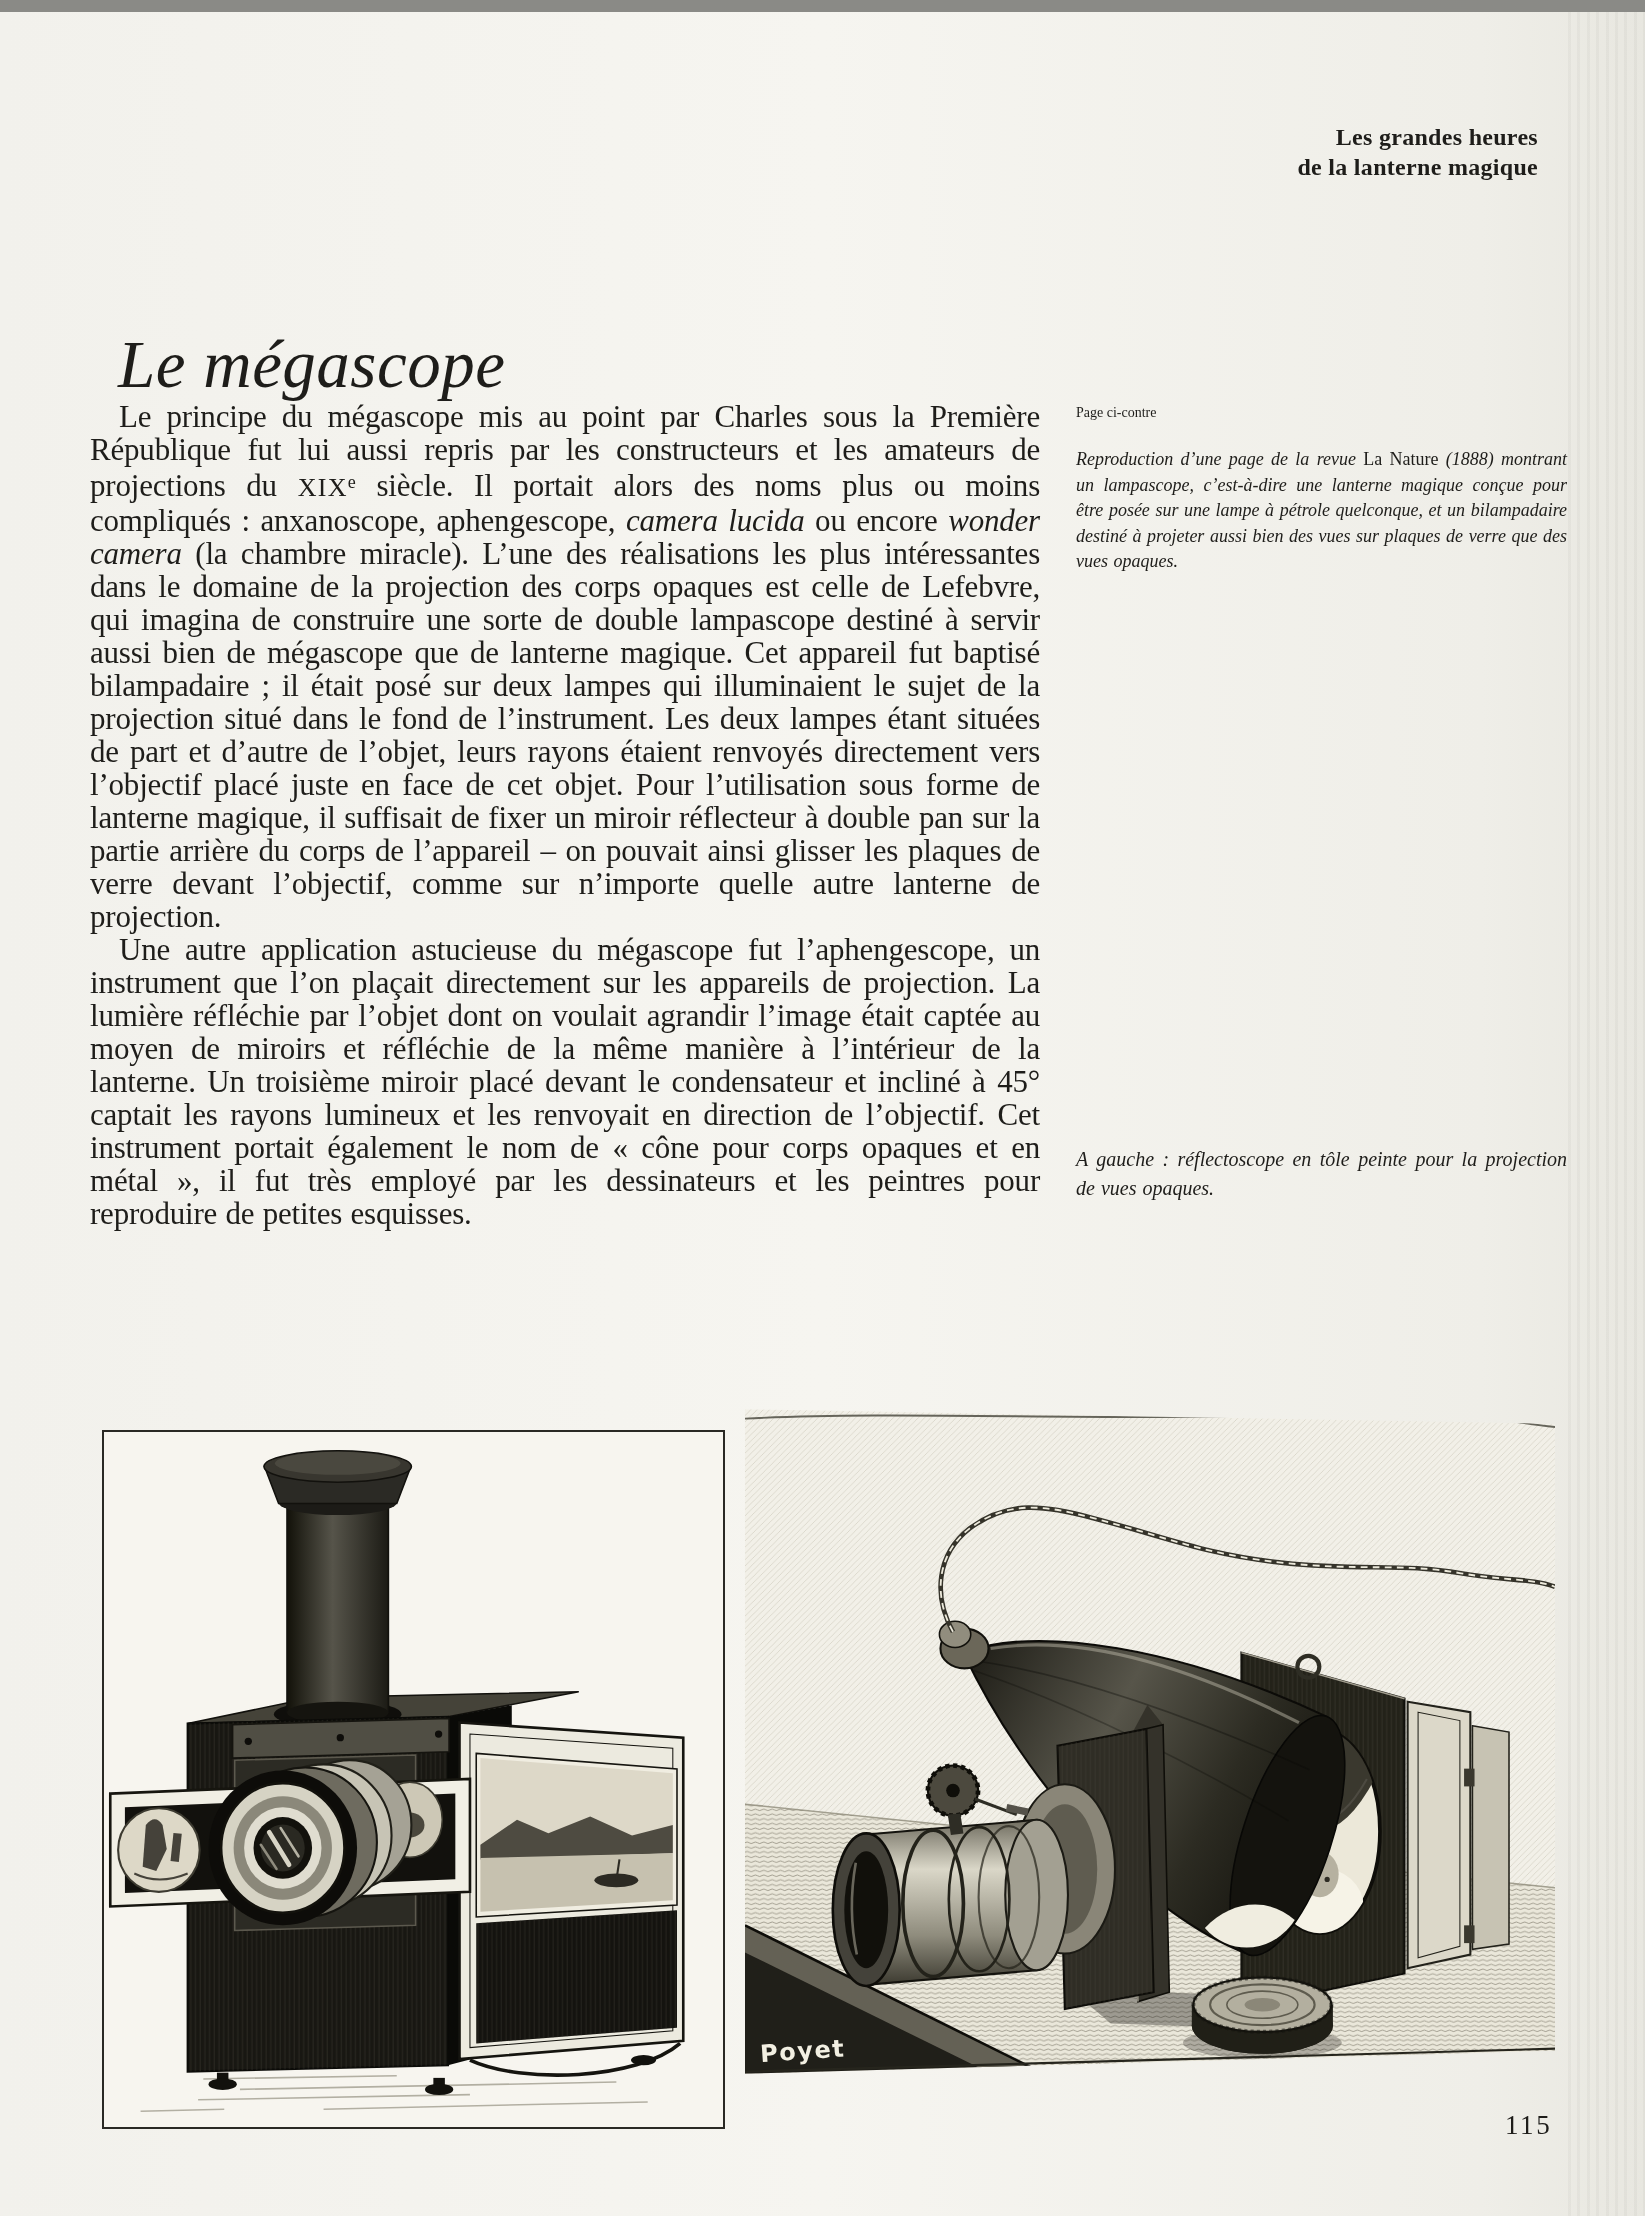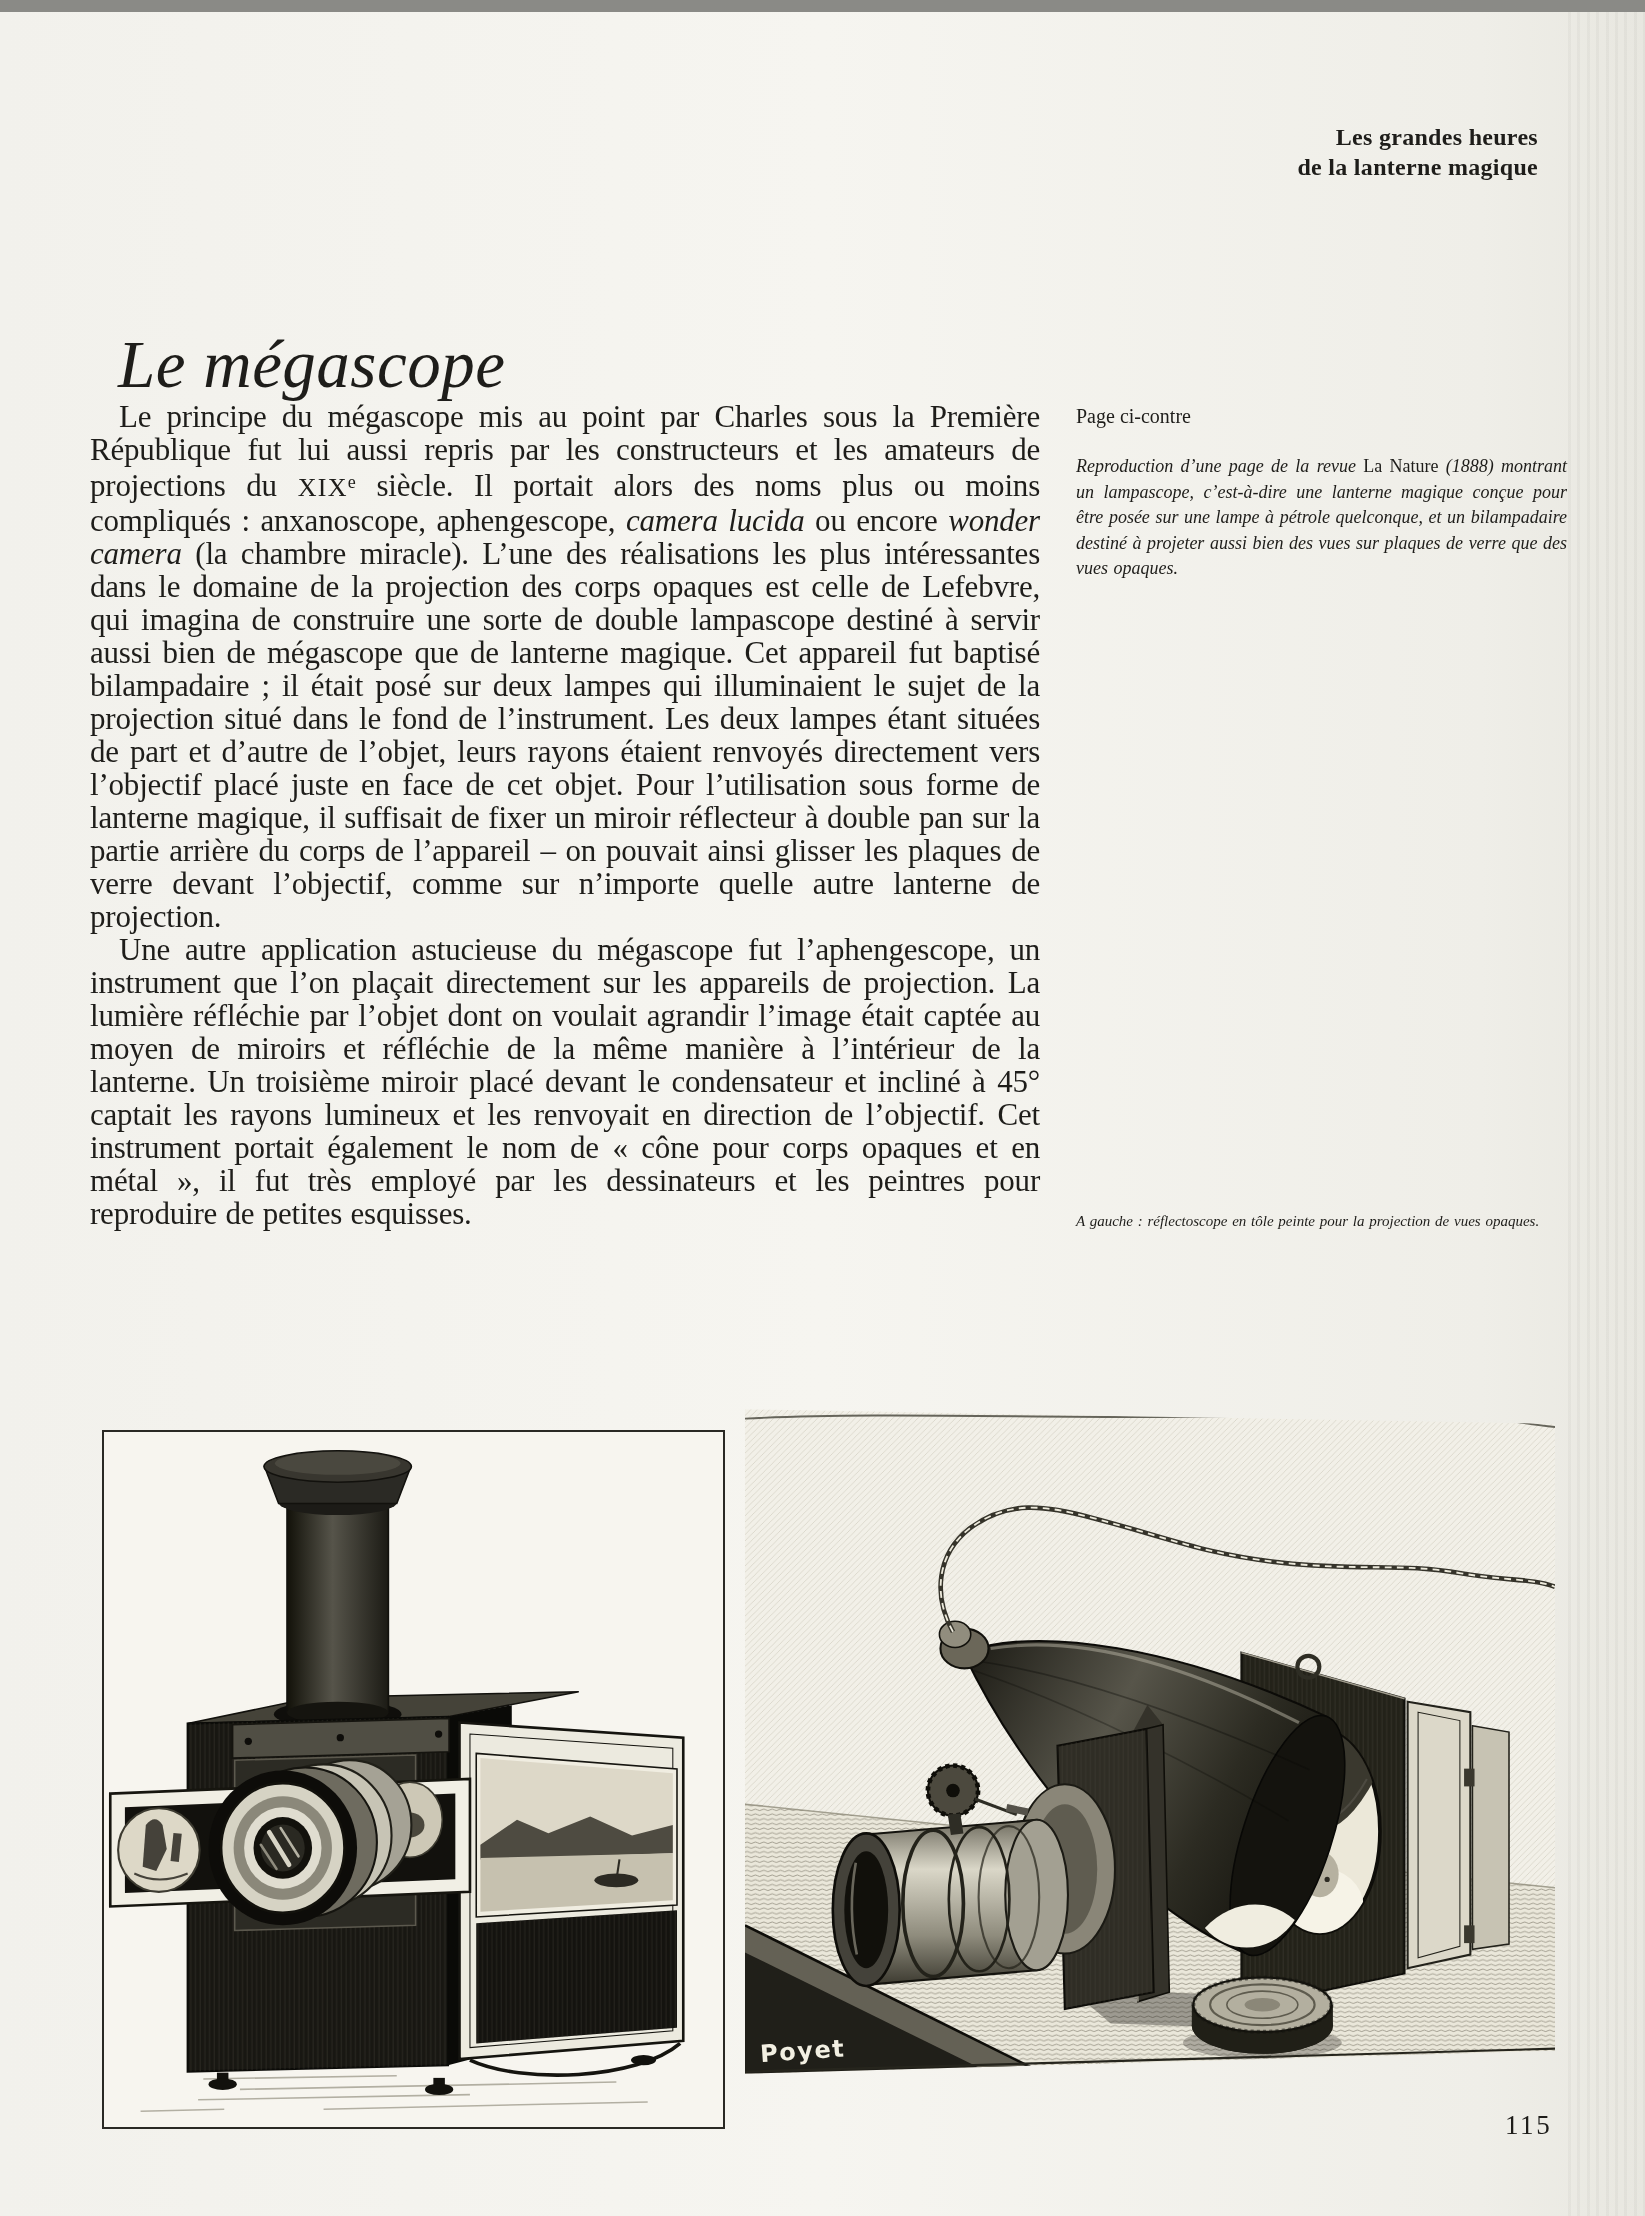--- a/index.html
+++ b/index.html
@@ -32,28 +32,28 @@
     letter-spacing:-0.2px; word-spacing:0.8px;
   }
   .body-col p{ margin:0; text-indent:29px; }
   .run-i{ font-style:italic; }
   .run-rm{ font-style:normal; }
   .run-sc{ font-size:0.84em; letter-spacing:0.05em; }
   .run-sup{ font-size:0.58em; vertical-align:0.45em; }
   .margin-col{
     position:absolute; left:1076px; top:393px; width:491px;
   }
-  .margin-label{ font-size:20px; margin:0 0 26px 0; }
+  .margin-label{ font-size:14px; margin:0 0 26px 0; }
   .margin-caption{
     font-size:18px; font-style:italic; line-height:25.6px;
     text-align:justify; margin:0; word-spacing:1px;
   }
   .caption-left{
-    position:absolute; left:1076px; top:1195px; width:491px;
-    font-size:15px; font-style:italic; line-height:29px; margin:0; text-align:justify; word-spacing:1px;
+    position:absolute; left:1076px; top:1133px; width:491px;
+    font-size:20px; font-style:italic; line-height:29px; margin:0; text-align:justify; word-spacing:1px;
   }
   .caption-right{
     position:absolute; left:1076px; top:1247px; width:491px;
     font-size:21px; font-style:italic; line-height:29px; margin:0; text-align:justify; word-spacing:1px;
   }
   figure{ margin:0; padding:0; }
   .fig-left{
     position:absolute; left:102px; top:1418px;
     width:623px; height:699px;
     border:2.1px solid #2a2924; box-sizing:border-box;

